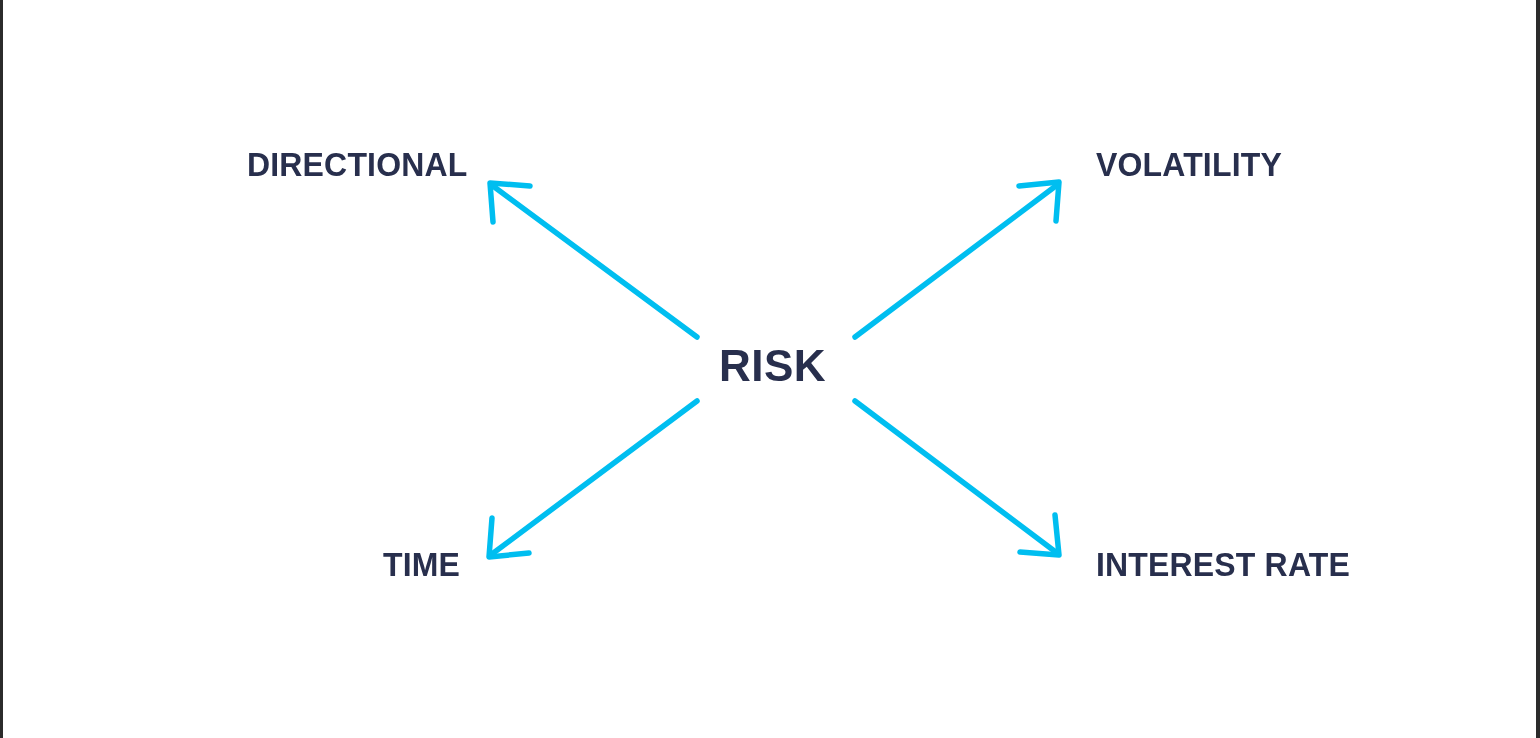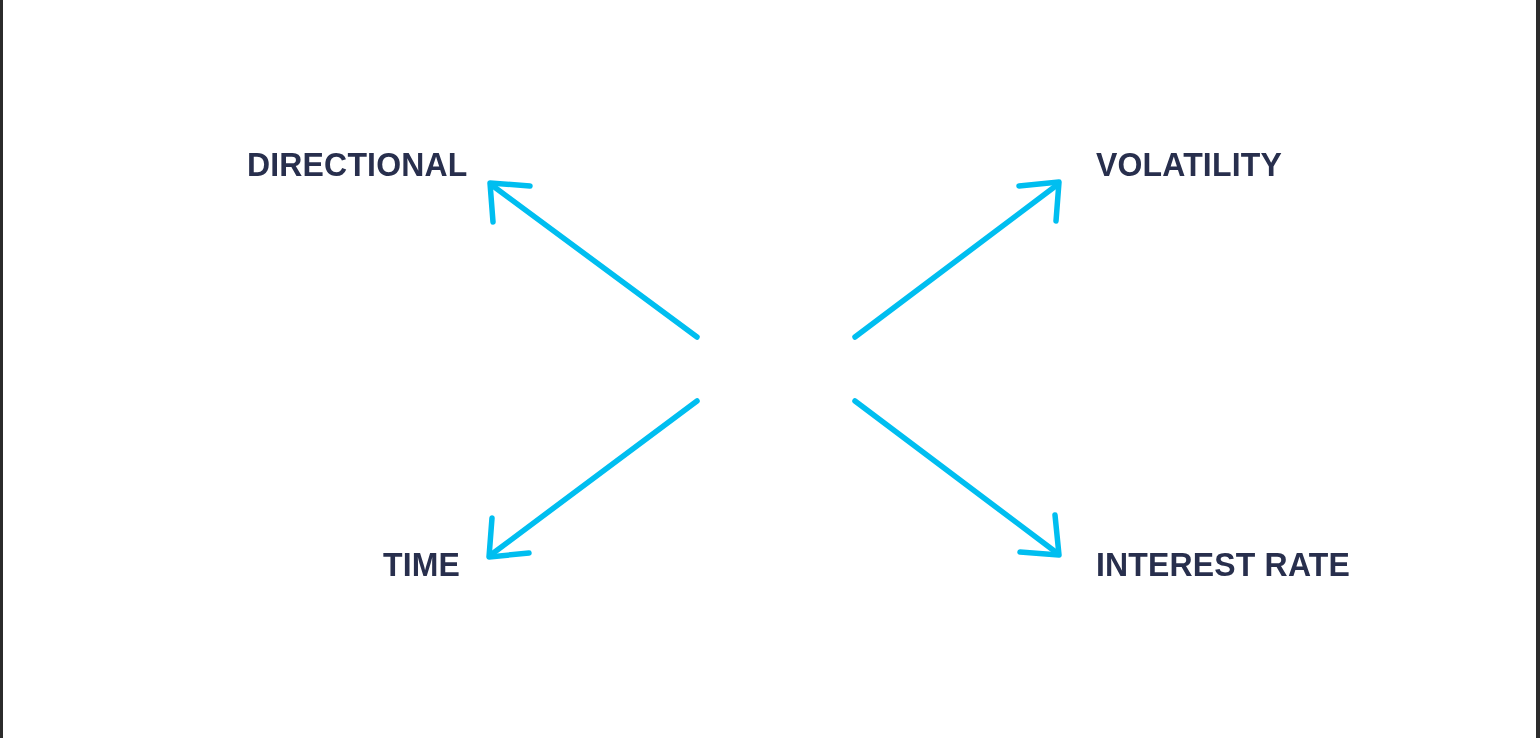--- a/index.html
+++ b/index.html
@@ -98,14 +98,15 @@
   </svg>
 
   <div class="node-label spoke-label" id="label-directional">DIRECTIONAL</div>
 
   <div class="node-label spoke-label" id="label-volatility">VOLATILITY</div>
 
   <div class="node-label spoke-label" id="label-time">TIME</div>
 
   <div class="node-label spoke-label" id="label-interest-rate">INTEREST RATE</div>
 
+  <div class="node-label" id="label-risk">RISK</div>
 
 </div>
 
 </body></html>

